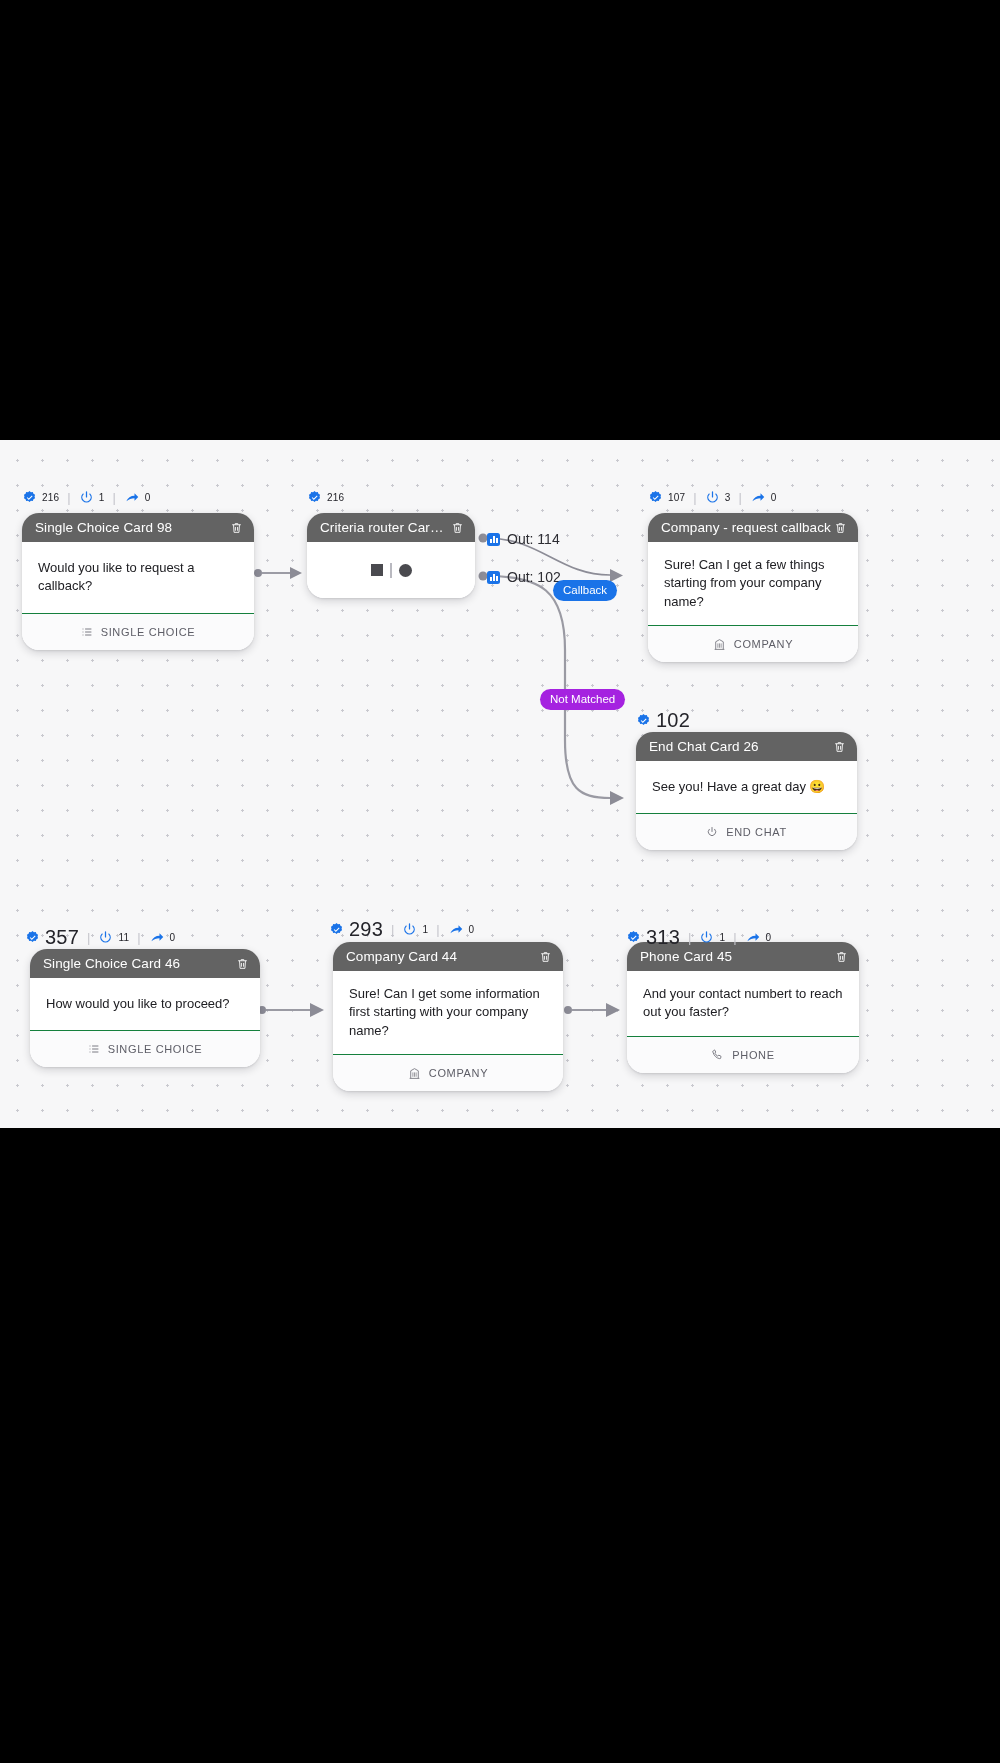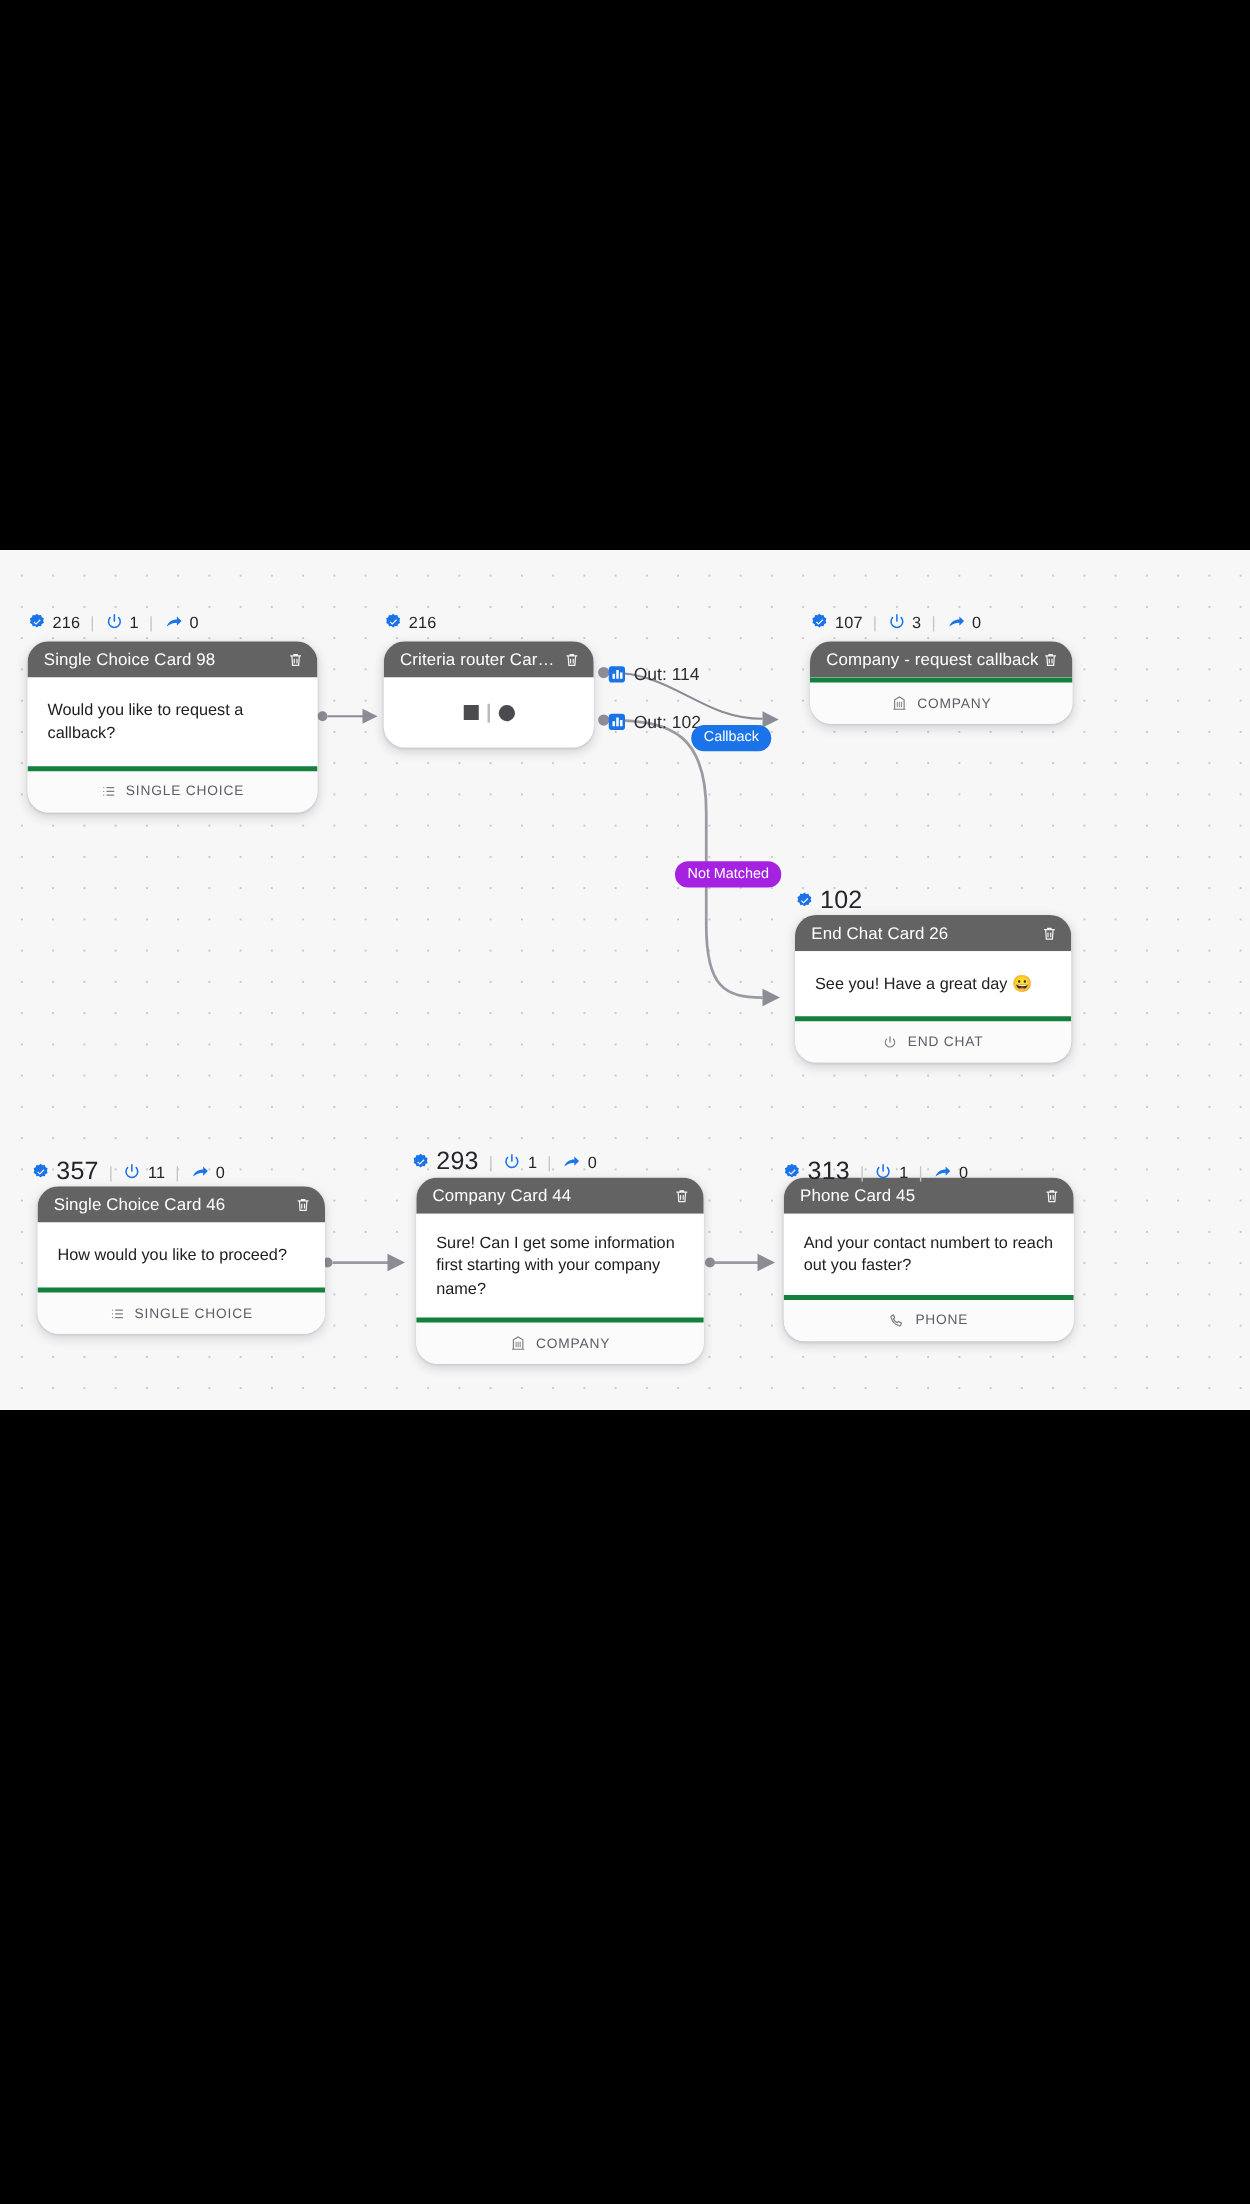--- a/index.html
+++ b/index.html
@@ -37,21 +37,21 @@
     align-items: center;
     gap: 6px;
     font-size: 14.5px;
     color: #2b2b2b;
     white-space: nowrap;
     z-index: 6;
   }
   .stats .grp { display: flex; align-items: center; gap: 5px; }
   .stats .sep { color: #c5c5cb; font-size: 13px; margin: 0 2px; }
   .stats svg { display: block; }
-  .stats .num { font-size: 13px; color: #24242a; letter-spacing: .2px; }
+  .stats .num { font-size: 10px; color: #24242a; letter-spacing: .2px; }
   .stats .num.big { font-size: 20px; }
 
   
   .card {
     position: absolute;
     border-radius: 17px;
     background: #fff;
     box-shadow: 0 3px 9px rgba(20,20,30,.16), 0 1px 2px rgba(20,20,30,.10);
     overflow: hidden;
     z-index: 5;
@@ -73,21 +73,21 @@
     padding: 16px 14px;
     font-size: 13px;
     line-height: 1.42;
     color: #202024;
     background: #fff;
     min-height: 44px;
     display: flex;
     align-items: center;
   }
   .card-foot {
-    border-top: 4px solid #15803d;
+    border-top: 1px solid #15803d;
     background: #fbfbfc;
     height: 37px;
     display: flex;
     align-items: center;
     justify-content: center;
     gap: 8px;
     font-size: 11px;
     letter-spacing: .65px;
     color: #5d5d66;
   }
@@ -303,20 +303,21 @@
 
     <div class="card" style="left:648px; top:73px; width:210px;">
       <div class="card-head">
         <span class="t">Company - request callback</span>
         <span class="trash">
           <svg width="13" height="14" viewBox="0 0 24 24">
               <path fill="none" stroke="#fff" stroke-width="1.8" d="M4 6h16M9.5 6V4h5v2M6.5 6l1 14h9l1-14M10 10v7M14 10v7"></path>
             </svg>
         </span>
       </div>
+      <div class="card-body" style="padding:14px 16px; min-height:56px;">Sure! Can I get a few things starting from your company name?</div>
       <div class="card-foot">
         <svg width="13" height="13" viewBox="0 0 24 24">
           <path fill="none" stroke="#5d5d66" stroke-width="1.7" d="M3 21h18M5 21V7l7-4 7 4v14"></path>
           <path fill="none" stroke="#5d5d66" stroke-width="1.4" d="M9 10v8M12 10v8M15 10v8"></path>
         </svg>
         <span>COMPANY</span>
       </div>
     </div>
 
     <div class="stats" style="left:636px; top:269px;">

